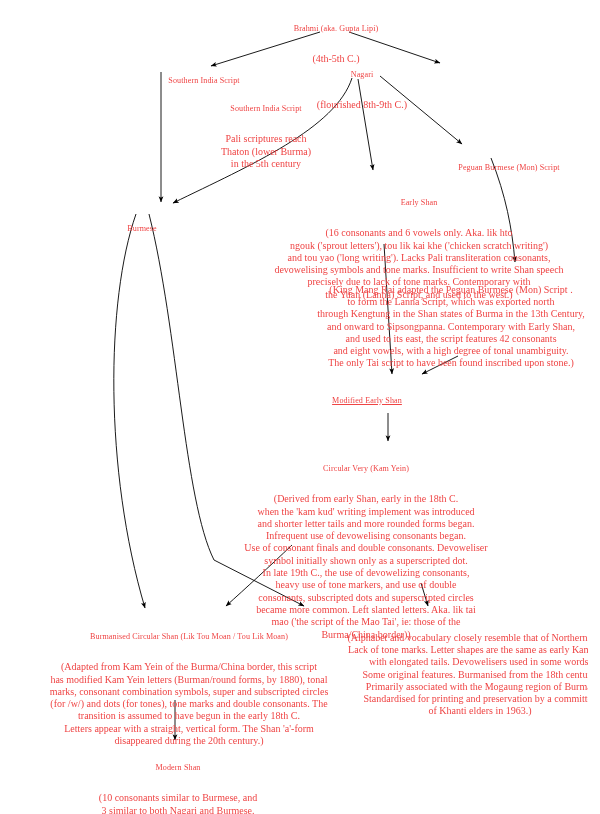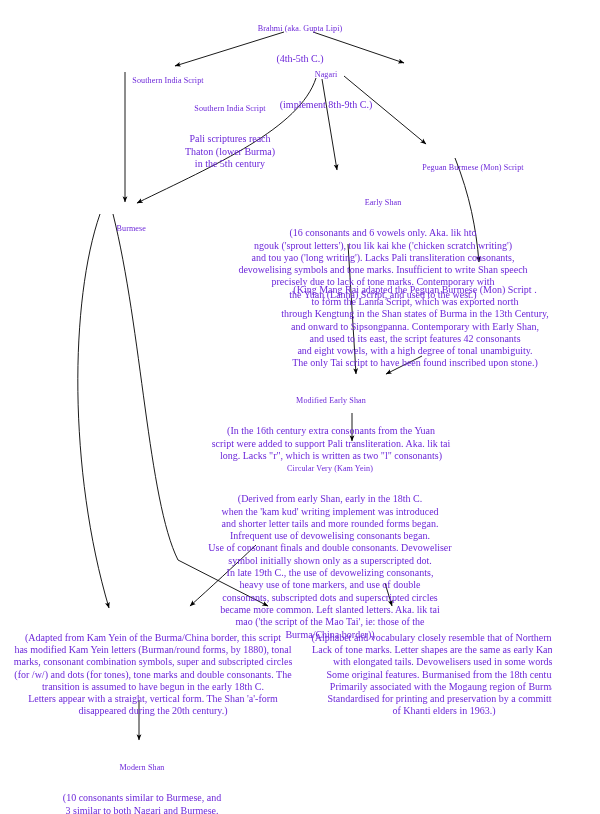--- a/index.html
+++ b/index.html
@@ -6,22 +6,23 @@
     margin: 0;
     padding: 0;
     background: #ffffff;
   }
   #canvas {
     position: relative;
     width: 552px;
     height: 814px;
     background: #ffffff;
     font-family: "Liberation Serif", "DejaVu Serif", serif;
-    color: #6d28d9;
+    color: #ef4444;
     overflow: hidden;
+    margin-left: 36px;
   }
   #edges {
     position: absolute;
     left: 0;
     top: 0;
     width: 600px;
     height: 814px;
     pointer-events: none;
   }
   .node {
@@ -41,24 +42,24 @@
     font-size: 10px;
     letter-spacing: 0px;
   }
 
   
   #n-brahmi      { left: 178px; top: 4px;   width: 244px; }
   #n-southern    { left: 88px;  top: 56px;  width: 160px; }
   #n-nagari      { left: 236px; top: 50px;  width: 180px; }
   #n-pali        { left: 130px; top: 84px;  width: 200px; }
   #n-peguan      { left: 358px; top: 143px; width: 230px; }
-  #n-burmese     { left: 66px;  top: 204px; width: 80px; text-align: right;  }
+  #n-burmese     { left: 66px;  top: 204px; width: 80px;  }
   #n-earlyshan   { left: 178px; top: 178px; width: 410px; }
   #n-yuan        { left: 230px; top: 264px; width: 370px; }
-  #n-modearly    { left: 176px; top: 376px; width: 310px; }
+  #n-modearly    { left: 176px; top: 376px; width: 310px; text-decoration: underline; }
   #n-circular    { left: 170px; top: 444px; width: 320px; }
   #n-burmcirc    { left: 8px;   top: 612px; width: 290px; }
   #n-khanti      { left: 294px; top: 612px; width: 300px; }
   #n-modern      { left: 12px;  top: 743px; width: 260px; }
 </style>
 </head>
 <body>
 
 <div id="canvas">
 
@@ -106,21 +107,21 @@
     <span class="title">Brahmi (aka. Gupta Lipi)</span>
     <span class="body">(4th-5th C.)</span>
   </div>
 
   <div class="node" id="n-southern">
     <span class="title">Southern India Script</span>
   </div>
 
   <div class="node" id="n-nagari">
     <span class="title">Nagari</span>
-    <span class="body">(implement 8th-9th C.)</span>
+    <span class="body">(flourished 8th-9th C.)</span>
   </div>
 
   <div class="node" id="n-pali">
     <span class="title">Southern India Script</span>
     <span class="body">Pali scriptures reach
 Thaton (lower Burma)
 in the 5th century</span>
   </div>
 
   <div class="node" id="n-peguan">
@@ -146,42 +147,40 @@
 to form the Lanna Script, which was exported north
 through Kengtung in the Shan states of Burma in the 13th Century,
 and onward to Sipsongpanna. Contemporary with Early Shan,
 and used to its east, the script features 42 consonants
 and eight vowels, with a high degree of tonal unambiguity.
 The only Tai script to have been found inscribed upon stone.)</span>
   </div>
 
   <div class="node" id="n-modearly">
     <span class="title">Modified Early Shan</span>
-    <span class="body">(In the 16th century extra consonants from the Yuan
-script were added to support Pali transliteration. Aka. lik tai
-long. Lacks "r", which is written as two "l" consonants)</span>
   </div>
 
   <div class="node" id="n-circular">
     <span class="title">Circular Very (Kam Yein)</span>
     <span class="body">(Derived from early Shan, early in the 18th C.
 when the 'kam kud' writing implement was introduced
 and shorter letter tails and more rounded forms began.
 Infrequent use of devowelising consonants began.
 Use of consonant finals and double consonants. Devoweliser
 symbol initially shown only as a superscripted dot.
 In late 19th C., the use of devowelizing consonants,
 heavy use of tone markers, and use of double
 consonants, subscripted dots and superscripted circles
 became more common. Left slanted letters. Aka. lik tai
 mao ('the script of the Mao Tai', ie: those of the
 Burma/China border))</span>
   </div>
 
   <div class="node" id="n-burmcirc">
+    <span class="title">Burmanised Circular Shan (Lik Tou Moan / Tou Lik Moan)</span>
     <span class="body">(Adapted from Kam Yein of the Burma/China border, this script
 has modified Kam Yein letters (Burman/round forms, by 1880), tonal
 marks, consonant combination symbols, super and subscripted circles
 (for /w/) and dots (for tones), tone marks and double consonants. The
 transition is assumed to have begun in the early 18th C.
 Letters appear with a straight, vertical form. The Shan 'a'-form
 disappeared during the 20th century.)</span>
   </div>
 
   <div class="node" id="n-khanti">

